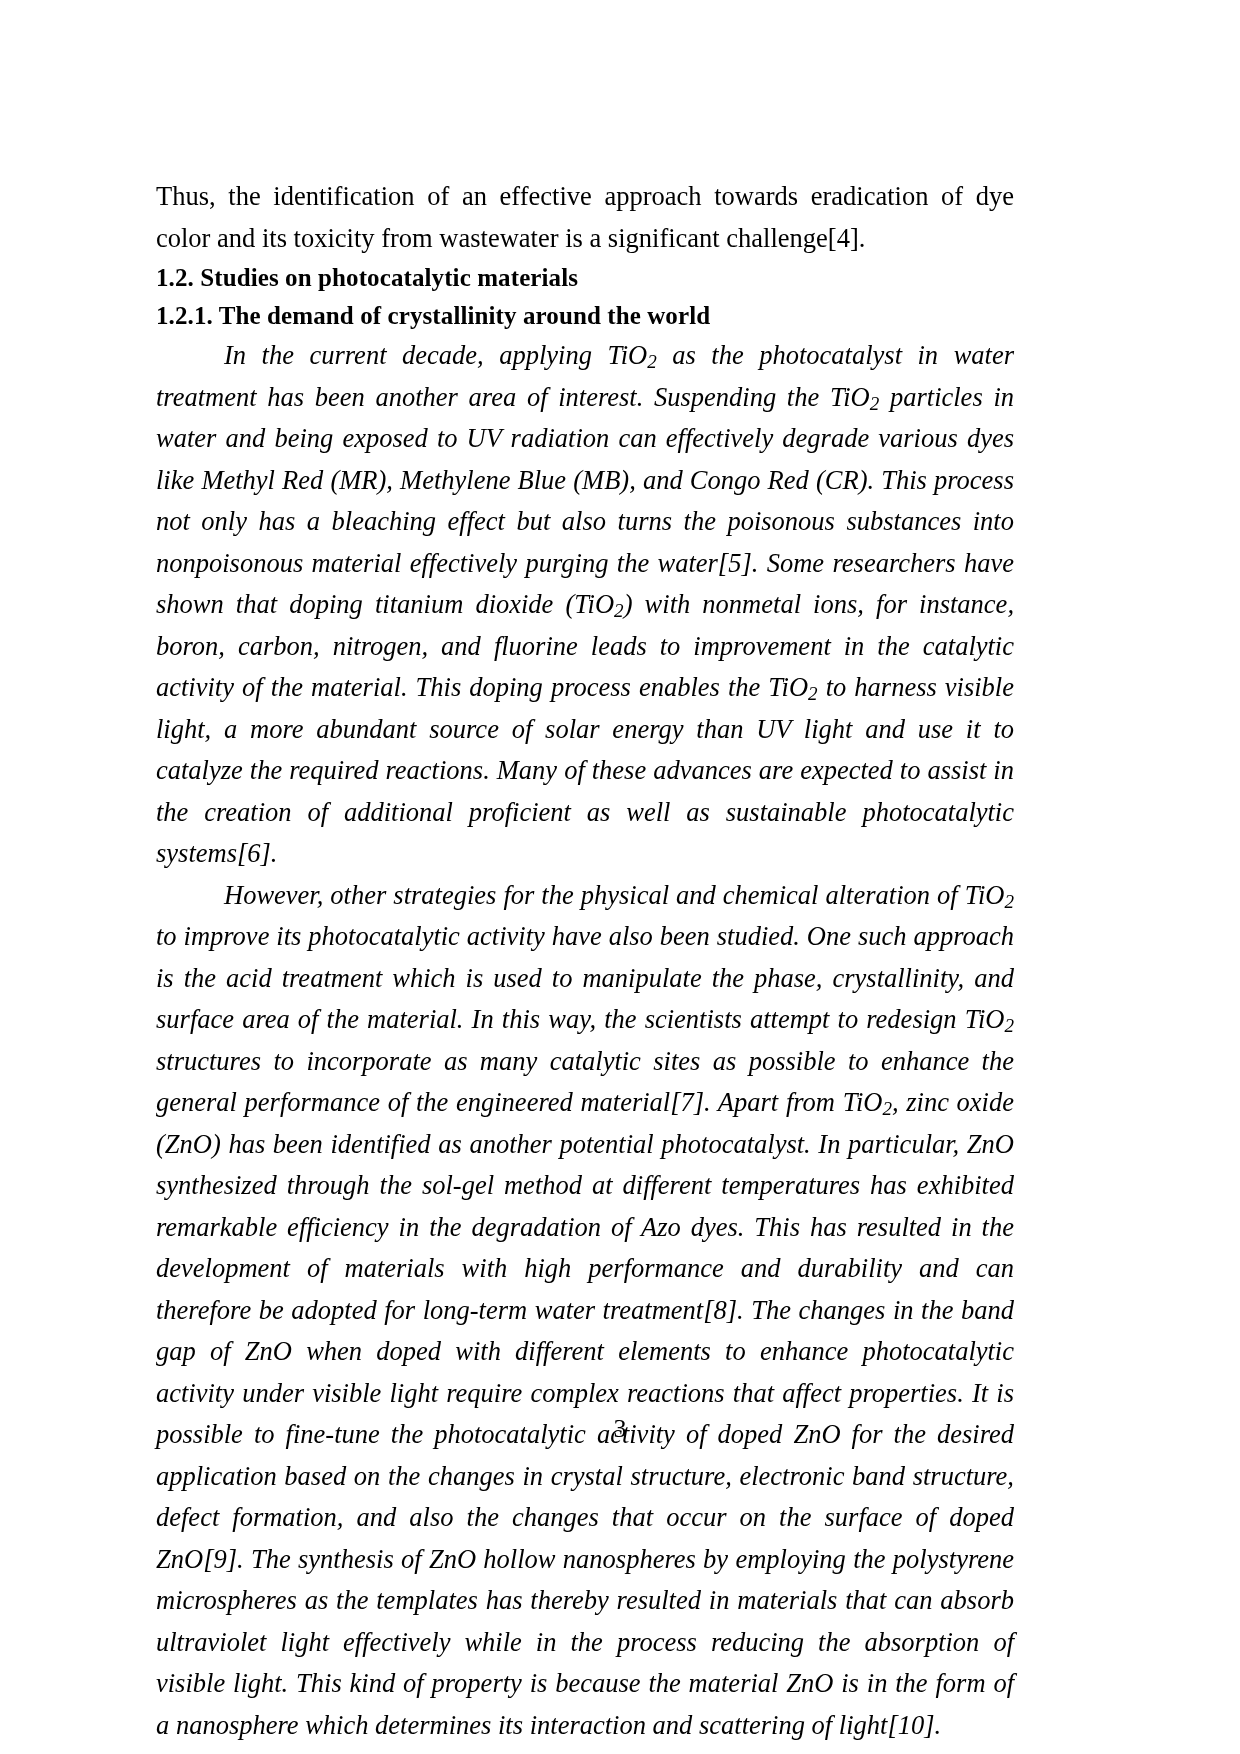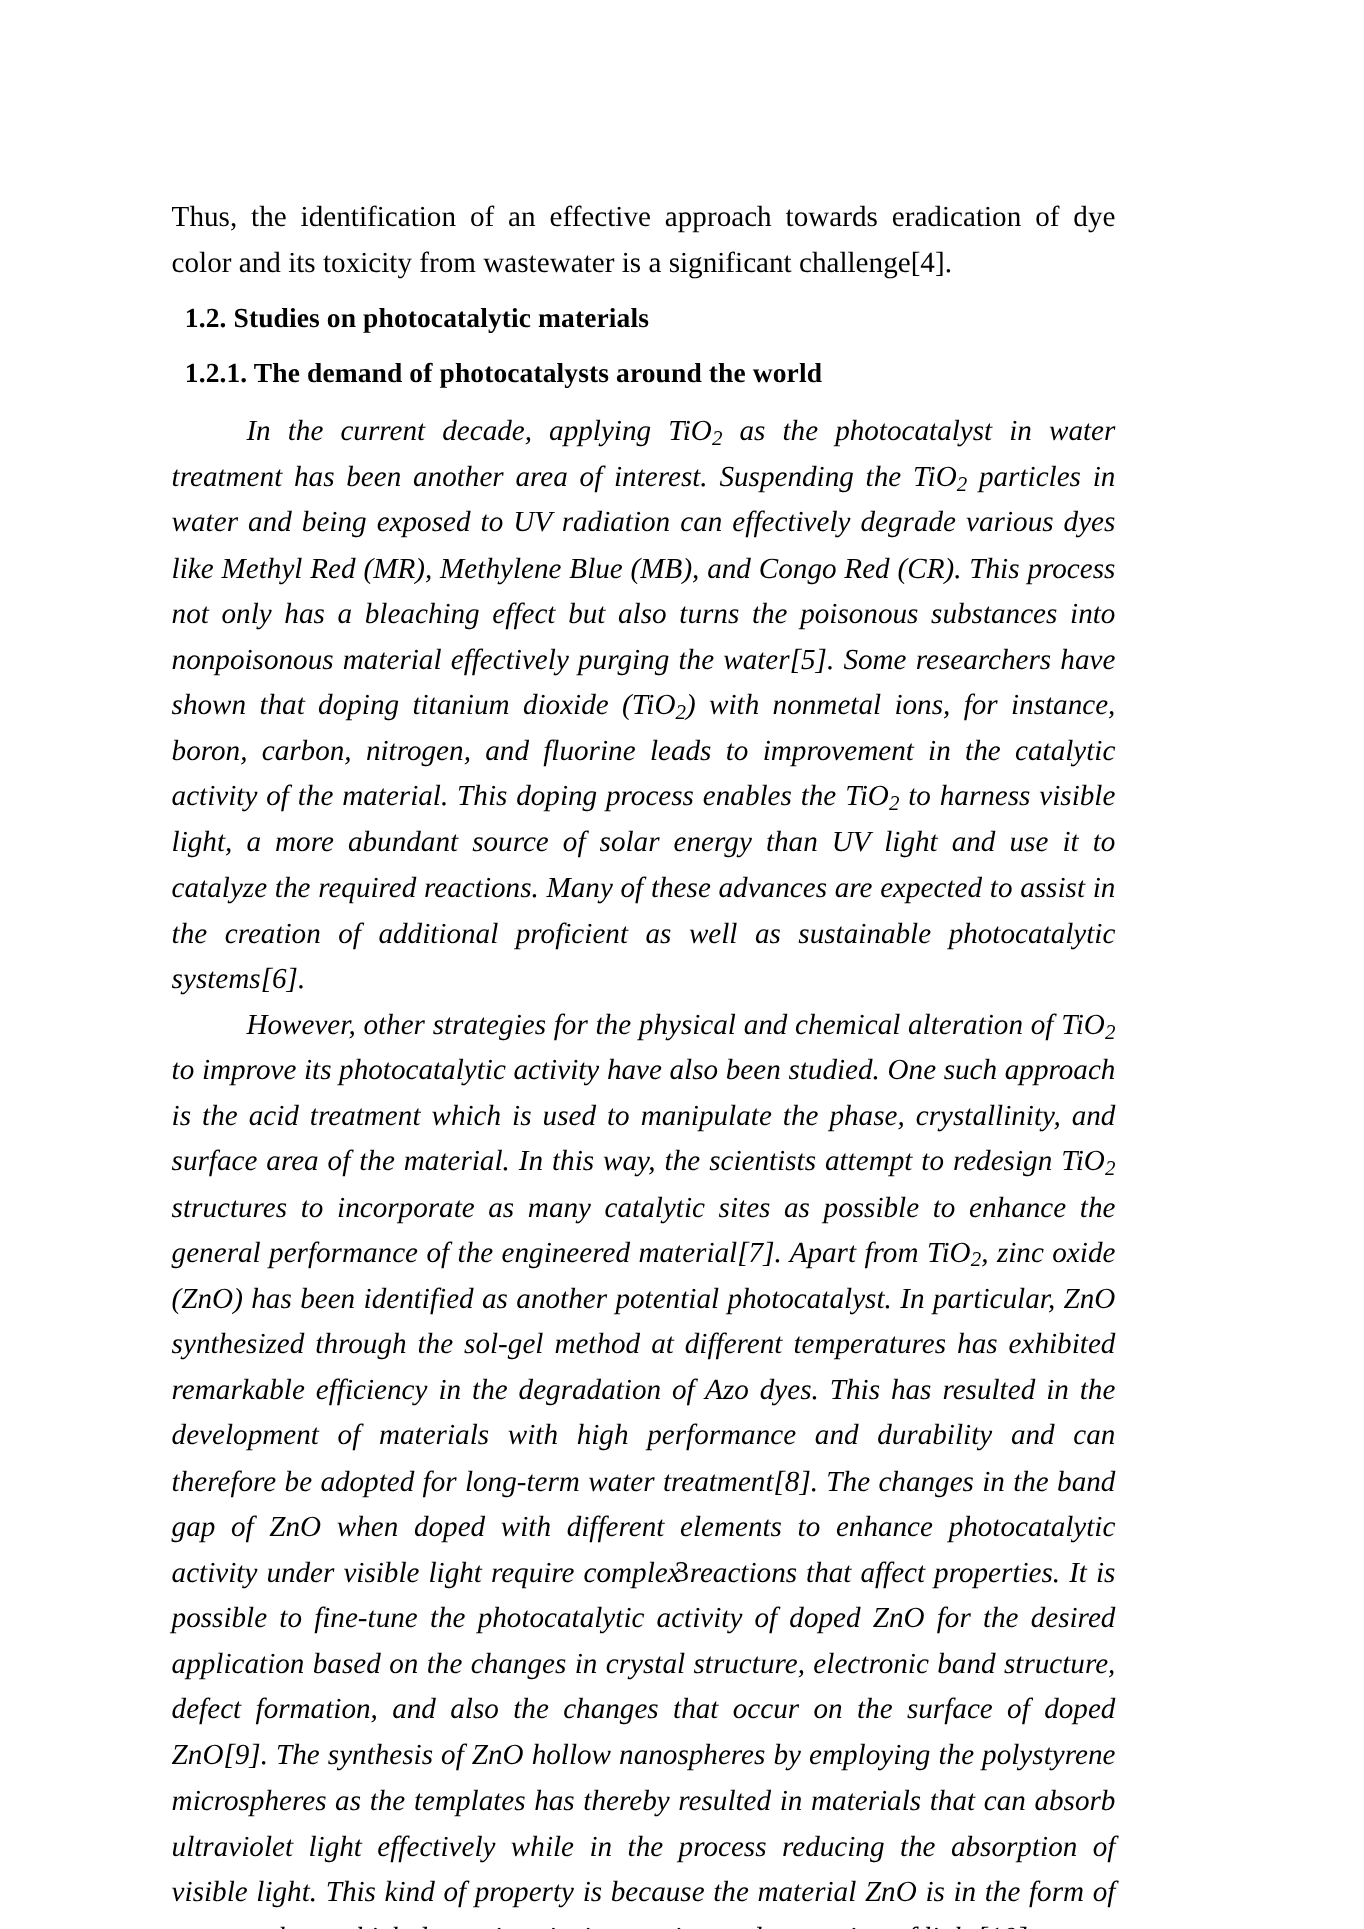--- a/index.html
+++ b/index.html
@@ -35,21 +35,21 @@
     line-height: 41.5px;
     text-align: justify;
     text-justify: inter-word;
     hyphens: none;
   }
   p.indent {
     text-indent: 68px;
     font-style: italic;
   }
   h2.heading {
-    margin: 12px;
+    margin: 0;
     font-size: 25px;
     line-height: 38px;
     font-weight: bold;
     text-align: left;
     letter-spacing: 0.1px;
   }
   .h-space-top { margin-top: 34px; }
   .par-space { margin-top: 27px; }
   .pagenum {
     position: absolute;
@@ -69,21 +69,21 @@
 </head>
 <body>
 
 <div class="page">
   <div class="content">
 
     <p class="body-par">Thus, the identification of an effective approach towards eradication of dye color and its toxicity from wastewater is a significant challenge[4].</p>
 
     <h2 class="heading h-space-top">1.2. Studies on photocatalytic materials</h2>
 
-    <h2 class="heading h-space-top">1.2.1. The demand of photocatalysts around the world</h2>
+    <h2 class="heading h-space-top">1.2.1. The demand of crystallinity around the world</h2>
 
     <p class="body-par indent par-space"><span>In the current decade, applying TiO</span><sub>2</sub><span> as the photocatalyst in water treatment has been another area of interest. Suspending the TiO</span><sub>2</sub><span> particles in water and being exposed to UV radiation can effectively degrade various dyes like Methyl Red (MR), Methylene Blue (MB), and Congo Red (CR). This process not only has a bleaching effect but also turns the poisonous substances into nonpoisonous material effectively purging the water[5]. Some researchers have shown that doping titanium dioxide (TiO</span><sub>2</sub><span>) with nonmetal ions, for instance, boron, carbon, nitrogen, and fluorine leads to improvement in the catalytic activity of the material. This doping process enables the TiO</span><sub>2</sub><span> to harness visible light, a more abundant source of solar energy than UV light and use it to catalyze the required reactions. Many of these advances are expected to assist in the creation of additional proficient as well as sustainable photocatalytic systems[6].</span></p>
 
     <p class="body-par indent par-space"><span>However, other strategies for the physical and chemical alteration of TiO</span><sub>2</sub><span> to improve its photocatalytic activity have also been studied. One such approach is the acid treatment which is used to manipulate the phase, crystallinity, and surface area of the material. In this way, the scientists attempt to redesign TiO</span><sub>2</sub><span> structures to incorporate as many catalytic sites as possible to enhance the general performance of the engineered material[7]. Apart from TiO</span><sub>2</sub><span>, zinc oxide (ZnO) has been identified as another potential photocatalyst. In particular, ZnO synthesized through the sol-gel method at different temperatures has exhibited remarkable efficiency in the degradation of Azo dyes. This has resulted in the development of materials with high performance and durability and can therefore be adopted for long-term water treatment[8]. The changes in the band gap of ZnO when doped with different elements to enhance photocatalytic activity under visible light require complex reactions that affect properties. It is possible to fine-tune the photocatalytic activity of doped ZnO for the desired application based on the changes in crystal structure, electronic band structure, defect formation, and also the changes that occur on the surface of doped ZnO[9]. The synthesis of ZnO hollow nanospheres by employing the polystyrene microspheres as the templates has thereby resulted in materials that can absorb ultraviolet light effectively while in the process reducing the absorption of visible light. This kind of property is because the material ZnO is in the form of a nanosphere which determines its interaction and scattering of light[10].</span></p>
 
   </div>
 
   <div class="pagenum">3</div>
 </div>
 

